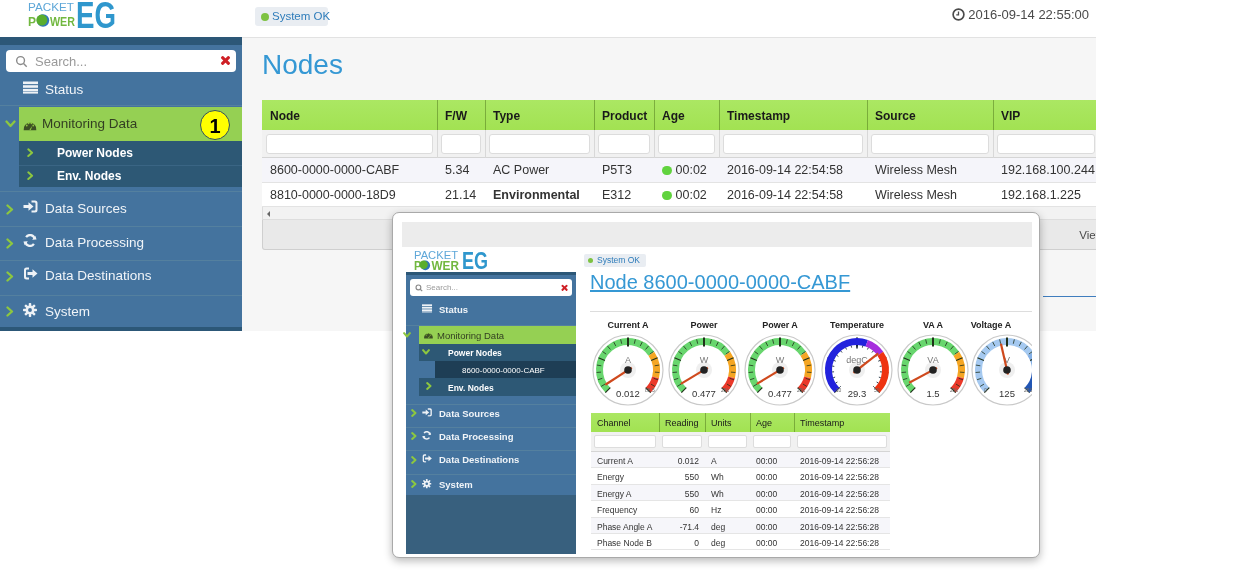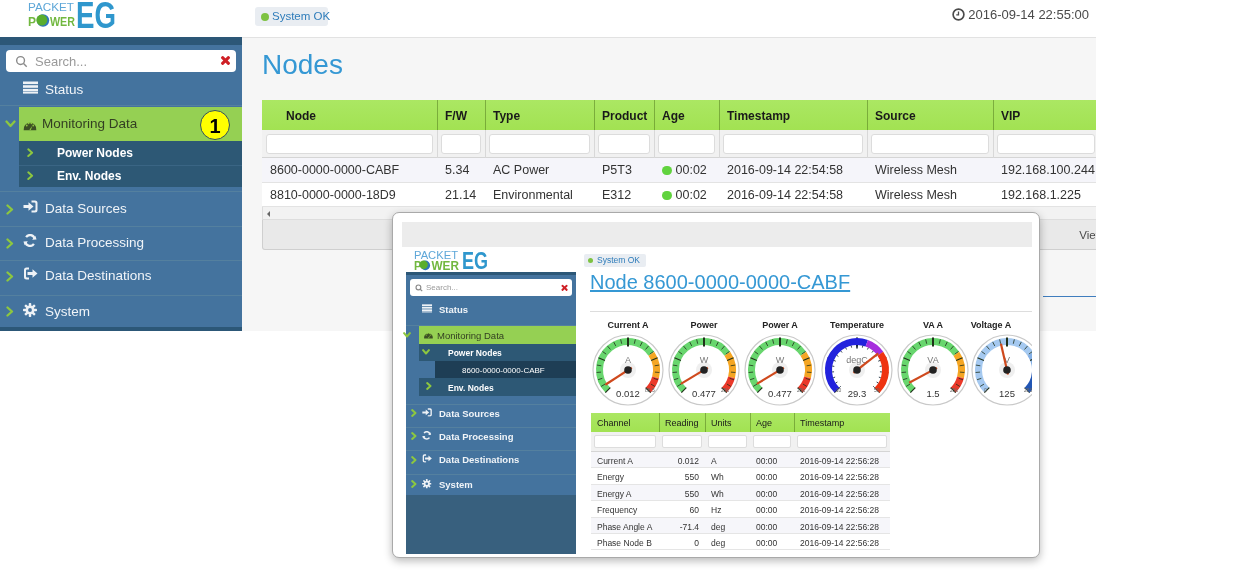--- a/index.html
+++ b/index.html
@@ -78,21 +78,21 @@
   <div class="abs" id="sysok"><span class="dot"></span>System OK</div>
   <div class="abs" id="clock"><svg width="13" height="13" viewBox="0 0 14 14">
         <circle cx="7" cy="7" r="5.8" fill="none" stroke="#4a4a4a" stroke-width="1.8"></circle>
         <path d="M7 3.8 L7 7.4 L4.6 7.4" fill="none" stroke="#4a4a4a" stroke-width="1.4"></path>
       </svg>2016-09-14 22:55:00</div>
 
   <div class="abs" id="content"></div>
   <div class="abs" id="nodes-h1">Nodes</div>
 
   <div class="abs th" style="left:262px; top:100px; width:918px; height:30px;">
-      <span style="left:24px;text-align:right;">Node</span>
+      <span style="left:8px;text-align:right;">Node</span>
       <span style="left:183px;">F/W</span>
       <span style="left:231px;">Type</span>
       <span style="left:340px;">Product</span>
       <span style="left:400px;">Age</span>
       <span style="left:465px;">Timestamp</span>
       <span style="left:613px;">Source</span>
       <span style="left:739px;">VIP</span>
       <span style="left:845px;">Readings</span>
       <div class="cellline" style="left:175px; top:0; height:30px;"></div>
       <div class="cellline" style="left:223px; top:0; height:30px;"></div>
@@ -136,21 +136,21 @@
           <circle cx="4.2" cy="9.6" r="0.95" fill="#fff"></circle>
           <circle cx="6" cy="7.8" r="0.95" fill="#fff"></circle>
           <circle cx="8.7" cy="7.2" r="0.95" fill="#fff"></circle>
           <circle cx="11.3" cy="8.4" r="0.95" fill="#fff"></circle>
           <path d="M6.8 12 L11.9 6.7 L8.6 12.2 Z" fill="#fff"></path>
         </svg></div>
     </div>
     <div class="drow" style="top:183px; height:24px; background:#ffffff; border-bottom:1px solid #e3e3e3;">
       <div class="dcell" style="left:8px;">8810-0000-0000-18D9</div>
       <div class="dcell" style="left:183px;">21.14</div>
-      <div class="dcell" style="left:231px;">Environmental</div>
+      <div class="dcell" style="left:231px;font-weight:bold;">Environmental</div>
       <div class="dcell" style="left:340px;">E312</div>
       <div class="dcell" style="left:400px;"><span class="gdot"></span>00:02</div>
       <div class="dcell" style="left:465px;">2016-09-14 22:54:58</div>
       <div class="dcell" style="left:613px;">Wireless Mesh</div>
       <div class="dcell" style="left:739px;">192.168.1.225</div>
       <div class="dcell" style="left:873px; top:6px;"><svg width="14" height="12" viewBox="0 0 16 14">
           <path d="M1 12.4 A7 7 0 1 1 15 12.4 Z" fill="#2d7ad1"></path>
           <circle cx="4.2" cy="9.6" r="0.95" fill="#fff"></circle>
           <circle cx="6" cy="7.8" r="0.95" fill="#fff"></circle>
           <circle cx="8.7" cy="7.2" r="0.95" fill="#fff"></circle>

